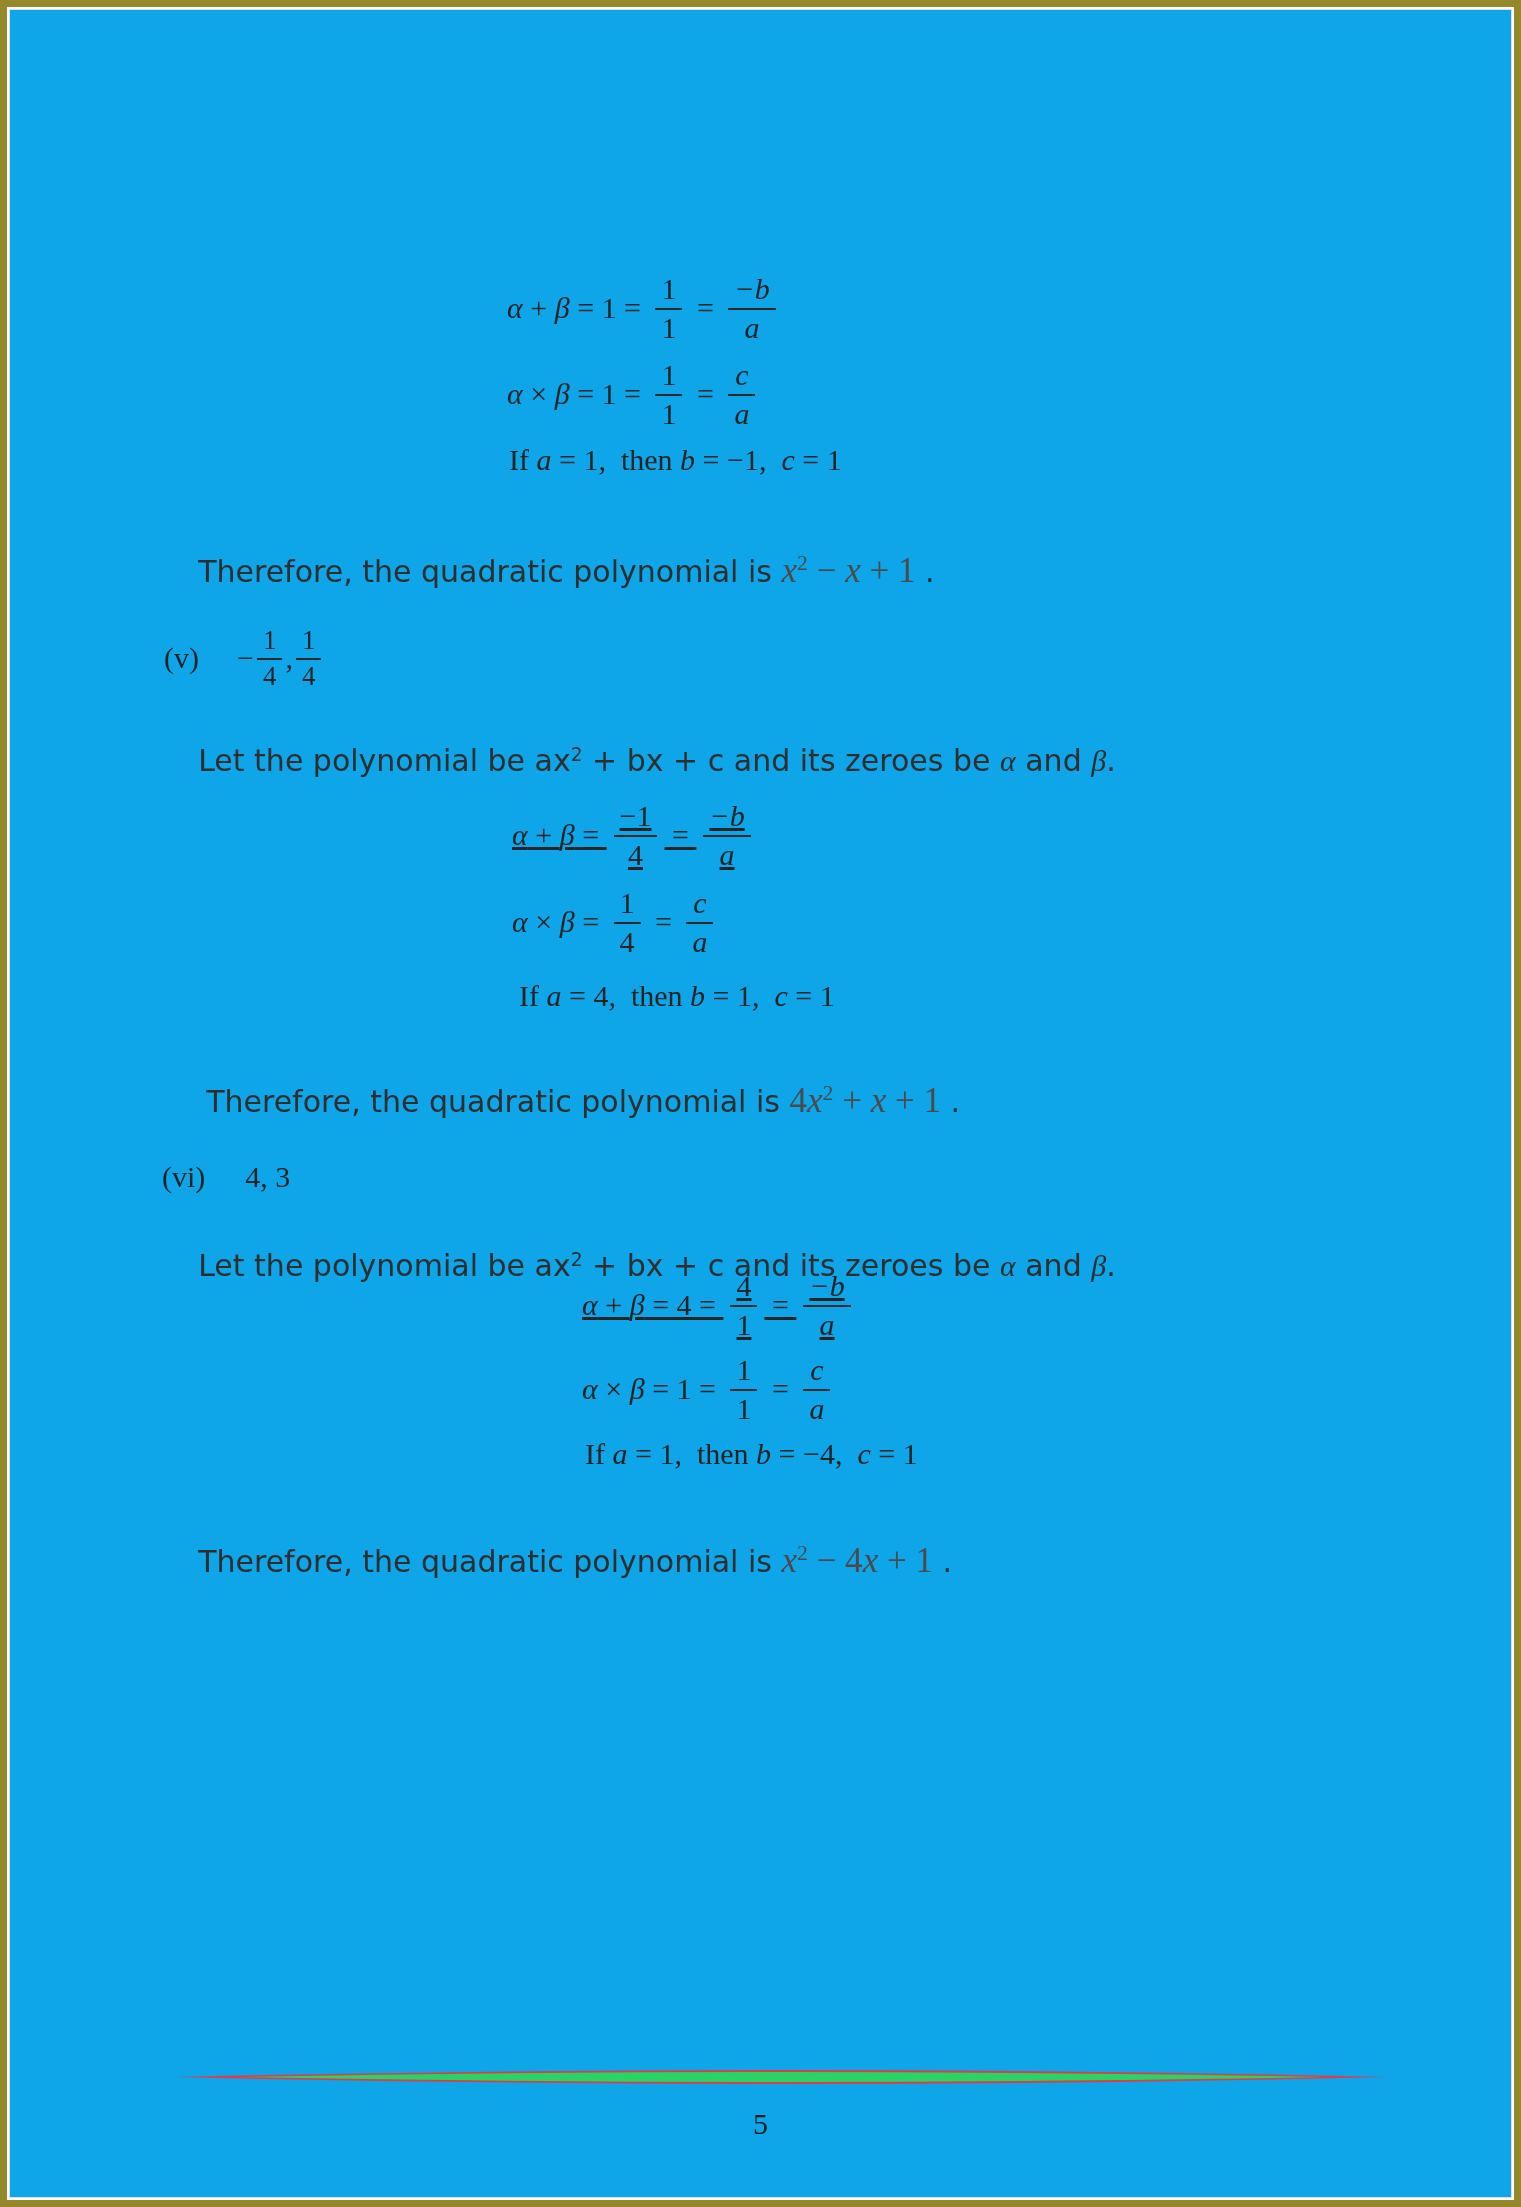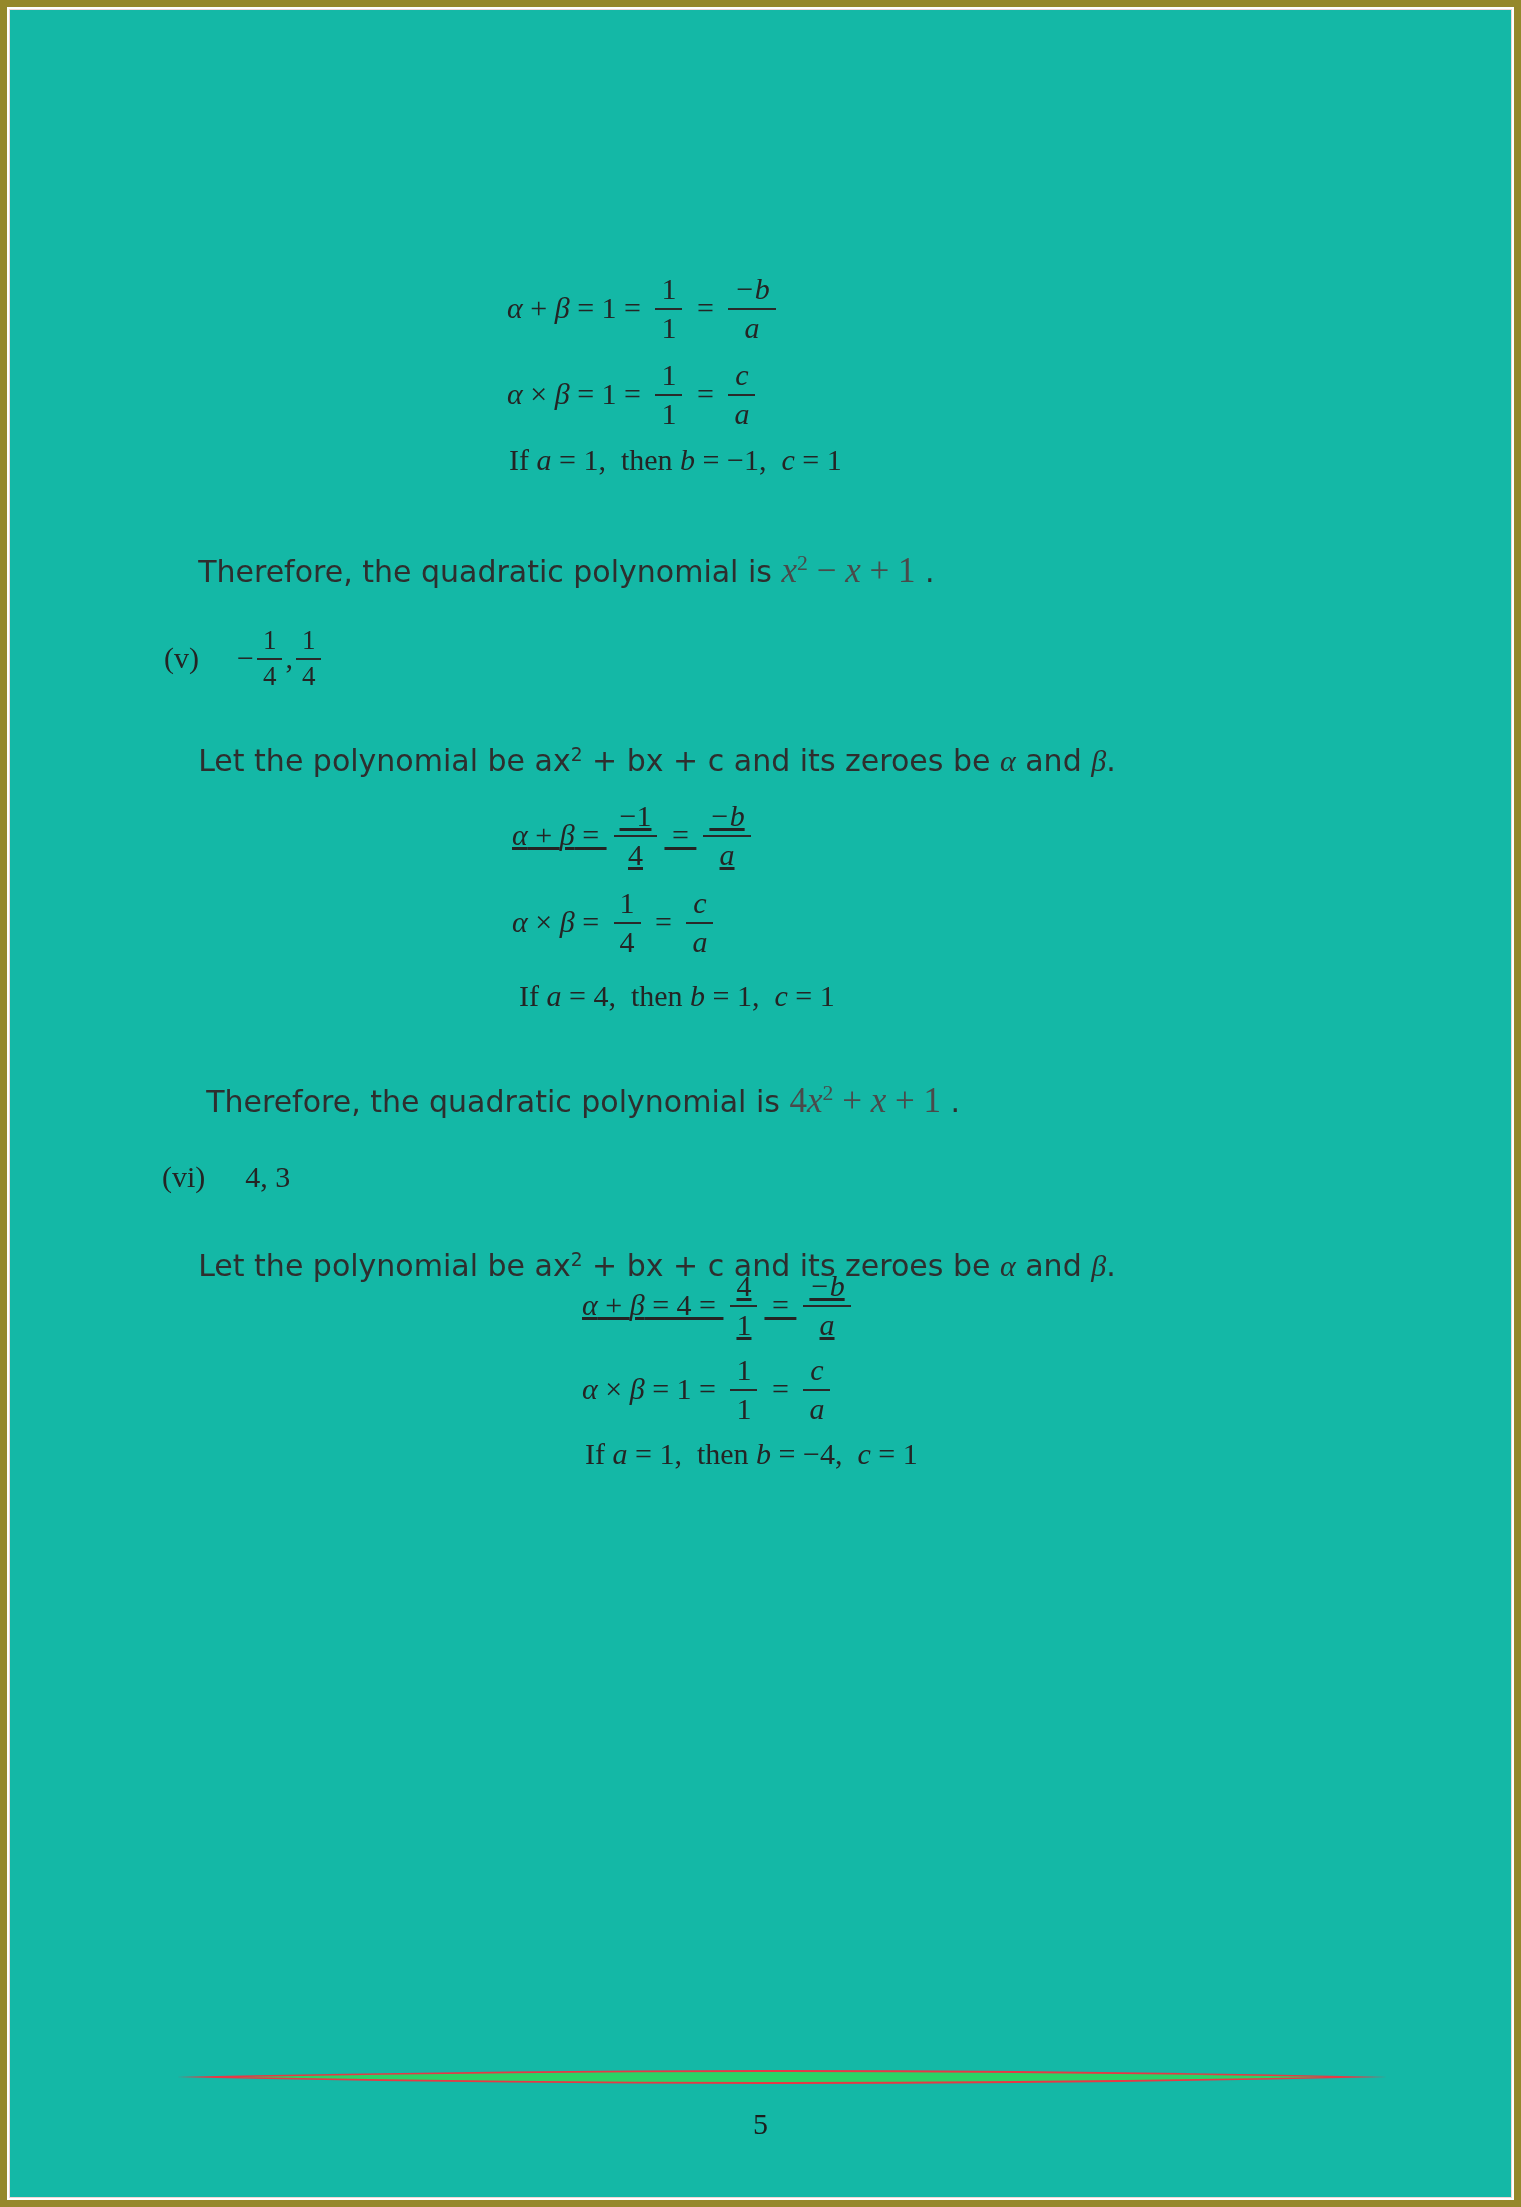--- a/index.html
+++ b/index.html
@@ -1,20 +1,20 @@
 <!DOCTYPE html>
 <html><head>
 <meta charset="utf-8">
 <style>
   html,body{margin:0;padding:0;background:#ffffff;}
   .page{
     position:relative;
     width:1521px;height:2207px;
     box-sizing:border-box;
-    background:#14b8a6;
+    background:#0ea5e9;
     border:7px solid #95882b;
     box-shadow: inset 0 0 0 2px #ffffff, inset 0 0 0 3px #f0d6d6;
     overflow:hidden;
     font-family:"DejaVu Sans", sans-serif;
     color:#2e2e2e;
   }
   .abs{position:absolute;}
   
   .body-text{
     font-family:"DejaVu Sans", sans-serif;
@@ -165,20 +165,23 @@
     <span><span class="seg-i">α</span><span class="seg-u"> × </span><span class="seg-i">β</span><span class="seg-u"> = 1 = </span></span>
     <span class="frac"><span class="num seg-u">1</span><span class="den seg-u">1</span></span>
     <span class="seg-u"> = </span>
     <span class="frac"><span class="num seg-i">c</span><span class="den seg-i">a</span></span>
   </div>
 
   <div class="eq-line abs" style="left:578px; top:1430px; height:34px;">
     <span><span class="seg-u">If </span><span class="seg-i">a</span><span class="seg-u"> = 1,  then </span><span class="seg-i">b</span><span class="seg-u"> = −4,  </span><span class="seg-i">c</span><span class="seg-u"> = 1</span></span>
   </div>
 
+  <div class="body-text abs" style="left:153px; top:1500px;">
+    <span>Therefore, the quadratic polynomial is </span><span class="inline-math"><span class="seg-i">x</span><span class="seg-sup">2</span><span class="seg-u"> − 4</span><span class="seg-i">x</span><span class="seg-u"> + 1</span></span><span> .</span>
+  </div>
 
   <div class="abs" style="left:170px; top:2060px; width:1210px; height:20px;">
     <svg class="divider-svg" width="1210" height="20" viewBox="0 0 1210 20">
       <path id="divider-outer" d="M0,10 Q605,-4 1210,10 Q605,24 0,10 Z" fill="#e63946"></path>
       <path id="divider-inner" d="M60,10 Q605,0 1150,10 Q605,20 60,10 Z" fill="#29d467"></path>
     </svg>
   </div>
 
   <div class="page-number abs" style="left:0px; top:2100px;">
     <span>5</span>

